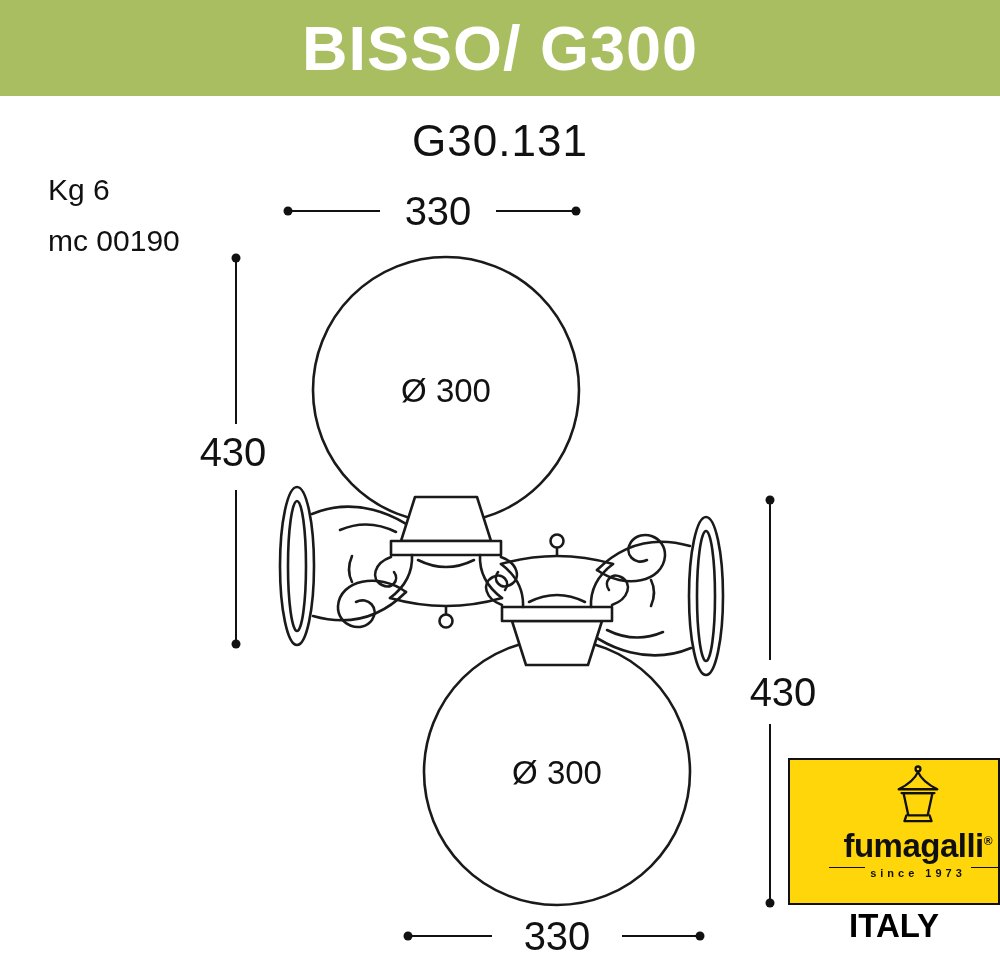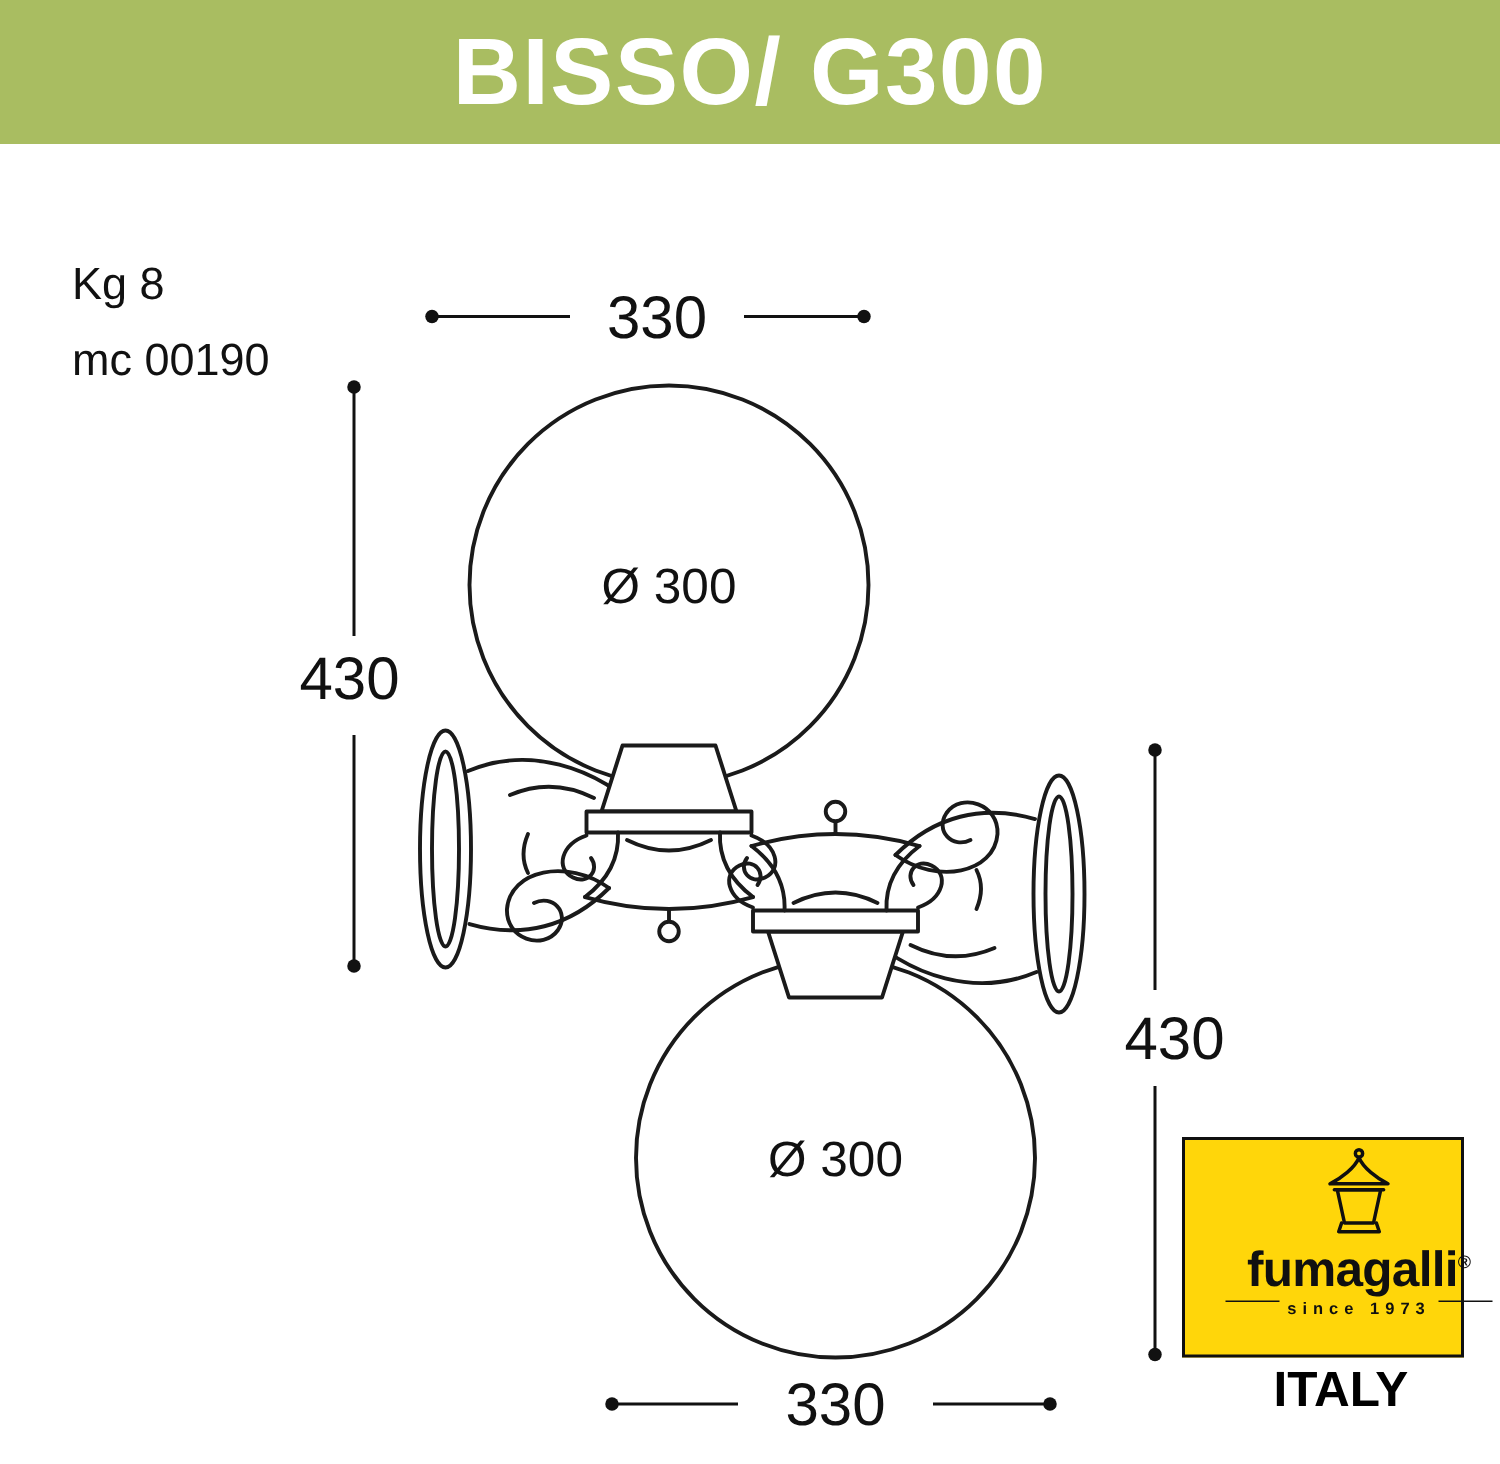--- a/index.html
+++ b/index.html
@@ -37,21 +37,21 @@
 
   
   svg.drawing { position:absolute; left:0; top:0; }
   .dim-label { font-size:40px; fill:#111; }
   .dia-label { font-size:33px; fill:#111; }
   svg text { font-family:"Liberation Sans", sans-serif; }
 
   
   .logo { position:absolute; left:788px; top:758px; width:212px; height:218px; }
   .logo-yellow {
-    width:188px; height:147px;
+    width:212px; height:147px;
     background:#ffd60a;
     border:2px solid #101010;
     display:flex; flex-direction:column; align-items:center;padding-left:48px;
   }
   .lantern { margin-top:5px; }
   .brand {
     font-size:33px; font-weight:700; line-height:1; color:#101010;
     letter-spacing:-0.5px; margin-top:2px;
   }
   .brand .reg { font-size:12px; font-weight:700; vertical-align:super; letter-spacing:0; }
@@ -70,23 +70,24 @@
 </style>
 </head>
 <body>
 
 <div class="page">
 
   <header class="topbar">
     <h1>BISSO/ G300</h1>
   </header>
 
+  <div class="model">G30.131</div>
 
   <div class="specs">
-    <div>Kg 8</div>
+    <div>Kg 6</div>
     <div>mc 00190</div>
   </div>
 
   <svg class="drawing" width="1000" height="976" viewBox="0 0 1000 976">
 
     <defs>
       <g id="lamp-art" fill="none" stroke="#1a1a1a" stroke-width="2.6" stroke-linecap="round" stroke-linejoin="round">
 
         <ellipse cx="297" cy="566" rx="17" ry="79"></ellipse>
         <ellipse cx="297" cy="566" rx="9" ry="65"></ellipse>

